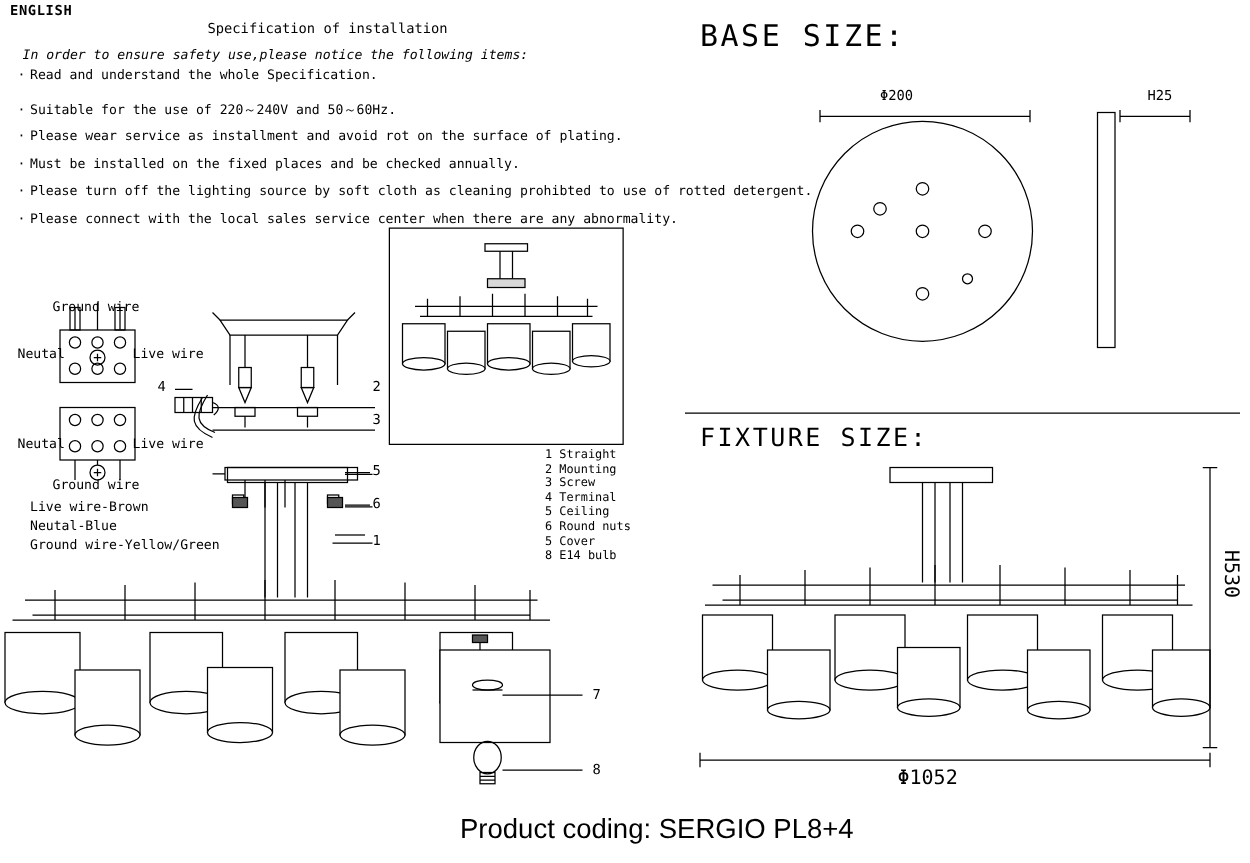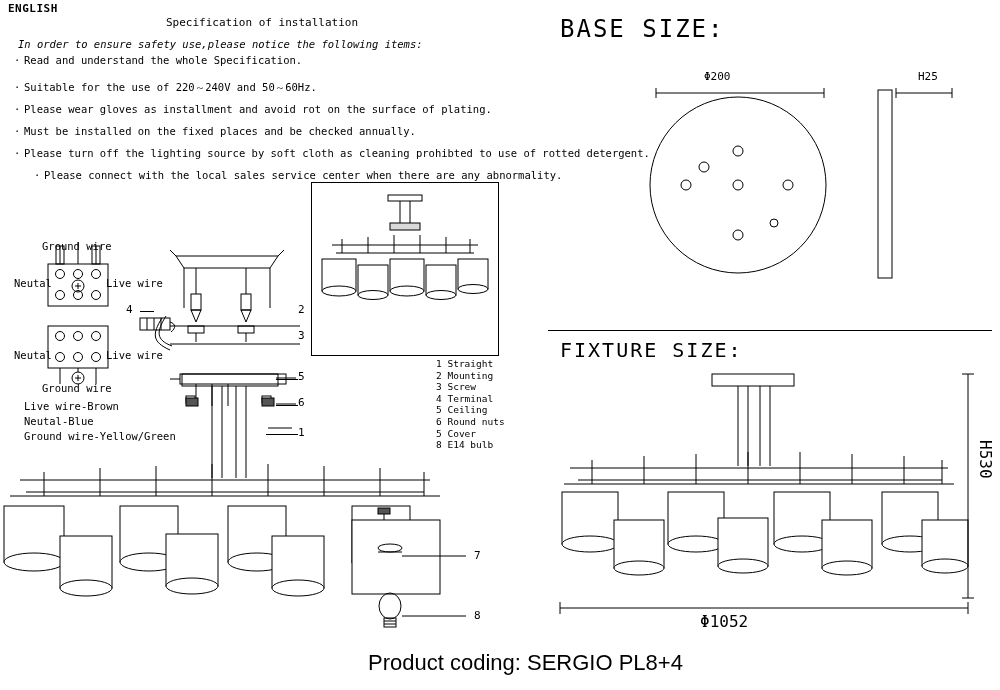--- a/index.html
+++ b/index.html
@@ -35,24 +35,24 @@
 </style>
 </head>
 <body>
 
 <div class="abs" id="lang">ENGLISH</div>
 <div class="abs" id="spec-title">Specification of installation</div>
 <div class="abs" id="intro">In order to ensure safety use,please notice the following items:</div>
 
 <div class="abs bullet" style="left:14px;top:54px;"><span class="dot">·</span><span>Read and understand the whole Specification.</span></div>
 <div class="abs bullet" style="left:14px;top:81px;"><span class="dot">·</span><span>Suitable for the use of 220～240V and 50～60Hz.</span></div>
-<div class="abs bullet" style="left:14px;top:103px;"><span class="dot">·</span><span>Please wear gloves as installment and avoid rot on the surface of plating.</span></div>
+<div class="abs bullet" style="left:14px;top:103px;"><span class="dot">·</span><span>Please wear service as installment and avoid rot on the surface of plating.</span></div>
 <div class="abs bullet" style="left:14px;top:125px;"><span class="dot">·</span><span>Must be installed on the fixed places and be checked annually.</span></div>
 <div class="abs bullet" style="left:14px;top:147px;"><span class="dot">·</span><span>Please turn off the lighting source by soft cloth as cleaning prohibted to use of rotted detergent.</span></div>
-<div class="abs bullet" style="left:14px;top:169px;margin-left:20px;"><span class="dot">·</span><span>Please connect with the local sales service center when there are any abnormality.</span></div>
+<div class="abs bullet" style="left:14px;top:169px;"><span class="dot">·</span><span>Please connect with the local sales service center when there are any abnormality.</span></div>
 
 <div class="abs" style="left:10px;top:238px;width:170px;height:155px;">
   <svg width="170" height="155" viewBox="0 0 170 155">
 
     <rect x="38" y="26" width="60" height="42" fill="none" stroke="#000" stroke-width="1"></rect>
     <rect x="38" y="88" width="60" height="42" fill="none" stroke="#000" stroke-width="1"></rect>
 
     <circle cx="50" cy="36" r="4.5" fill="none" stroke="#000"></circle>
     <circle cx="68" cy="36" r="4.5" fill="none" stroke="#000"></circle>
     <circle cx="86" cy="36" r="4.5" fill="none" stroke="#000"></circle>
@@ -365,15 +365,15 @@
 </div>
 <div class="abs vtxt" style="left:976px;top:440px;">H530</div>
 
 <div class="abs" style="left:556px;top:602px;width:416px;height:12px;">
   <svg width="416" height="12" viewBox="0 0 416 12">
     <line x1="4" y1="6" x2="412" y2="6" stroke="#000"></line>
     <line x1="4" y1="0" x2="4" y2="12" stroke="#000"></line>
     <line x1="412" y1="0" x2="412" y2="12" stroke="#000"></line>
   </svg>
 </div>
-<div class="abs dimtxt2" style="left:700px;top:612px;">Φ1052</div>
+<div class="abs dimtxt2" style="left:718px;top:612px;">Φ1052</div>
 
 <div class="abs" id="product-coding">Product coding: SERGIO PL8+4</div>
 
 </body></html>

